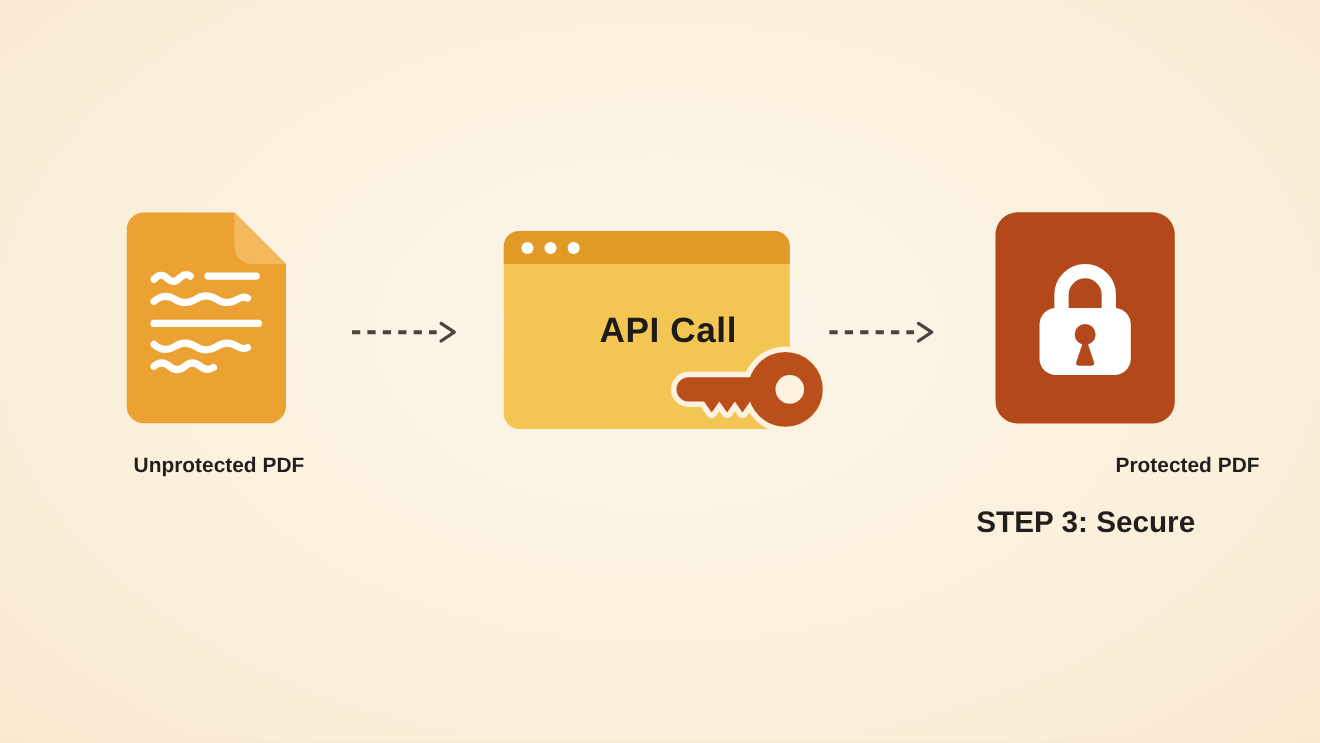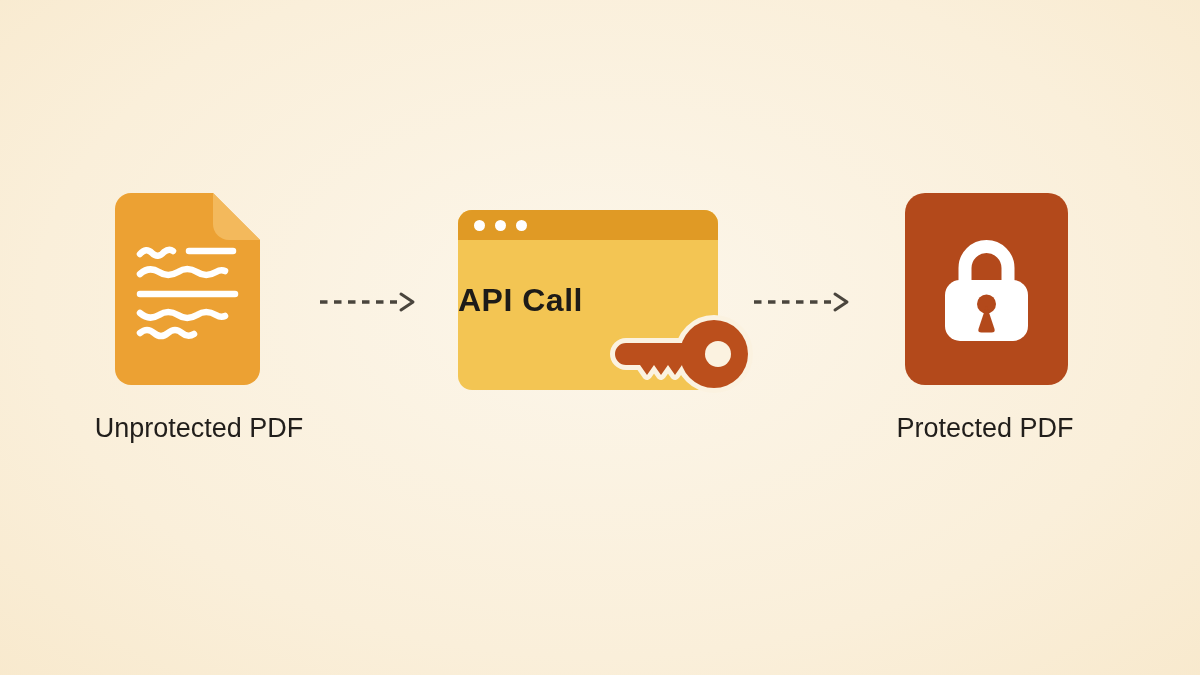--- a/index.html
+++ b/index.html
@@ -29,21 +29,21 @@
   .window-header {
     position: absolute; left: 0; top: 0; right: 0; height: 30px;
     background: #e09a25;
     border-radius: 14px 14px 0 0;
     display: flex; align-items: center; gap: 10px; padding-left: 16px;
     box-sizing: border-box;
   }
   .dot { width: 11px; height: 11px; border-radius: 50%; background: #ffffff; }
   .window-title {
     position: absolute; left: 0; top: 72px; width: 212px;
-    text-align: left;
+    text-align: right;
     font-size: 32px; font-weight: 700; color: #1d1b18;
     letter-spacing: 0.5px;
   }
   .key { position: absolute; left: 146px; top: 98px; width: 152px; height: 92px; }
 
   
   .lockbox {
     left: 905px; top: 193px; width: 163px; height: 192px;
     background: #b3491b;
     border-radius: 20px;
@@ -54,26 +54,26 @@
   .arrow { width: 104px; height: 22px; }
   .arrow-1 { left: 318px; top: 291px; }
   .arrow-2 { left: 752px; top: 291px; }
 
   
   .caption, .step-label {
     color: #211e1b;
     text-align: center;
     width: 320px;
   }
-  .caption { font-size: 27px; font-weight: 400; }
+  .caption { font-size: 19px; font-weight: 700; }
   .step-label { font-size: 27px; font-weight: 700; }
   .caption-1 { left: 39px;  top: 413px; }
   .step-1    { left: 33px;  top: 460px; }
   .step-2    { left: 433px; top: 460px; }
-  .caption-3 { left: 825px; top: 413px; }
+  .caption-3 { left: 825px; top: 413px; text-align: right; }
   .step-3    { left: 827px; top: 460px; }
 </style>
 </head>
 <body>
 
 <div class="canvas">
 
   <div class="abs doc-icon">
     <svg width="145" height="192" viewBox="0 0 145 192">
       <path d="M16,0 H98 L145,47 V176 a16,16 0 0 1 -16,16 H16 a16,16 0 0 1 -16,-16 V16 A16,16 0 0 1 16,0 Z" fill="#eca133"></path>
@@ -123,14 +123,15 @@
     <svg class="lock-svg" viewBox="0 0 163 192">
       <path d="M60,96 V75 A21.5,21.5 0 0 1 103,75 V96" fill="none" stroke="#ffffff" stroke-width="13" stroke-linecap="round"></path>
       <rect x="40" y="87" width="83" height="61" rx="15" fill="#ffffff"></rect>
       <circle cx="81.5" cy="111" r="9.5" fill="#b3491b"></circle>
       <path d="M81.5,112 L73.5,136 Q72.5,139.5 76.5,139.5 H86.5 Q90.5,139.5 89.5,136 Z" fill="#b3491b"></path>
     </svg>
   </div>
 
   <div class="abs caption caption-1">Unprotected PDF</div>
   <div class="abs caption caption-3">Protected PDF</div>
+  <div class="abs step-label step-3">STEP 3: Secure</div>
 
 </div>
 
 </body></html>

